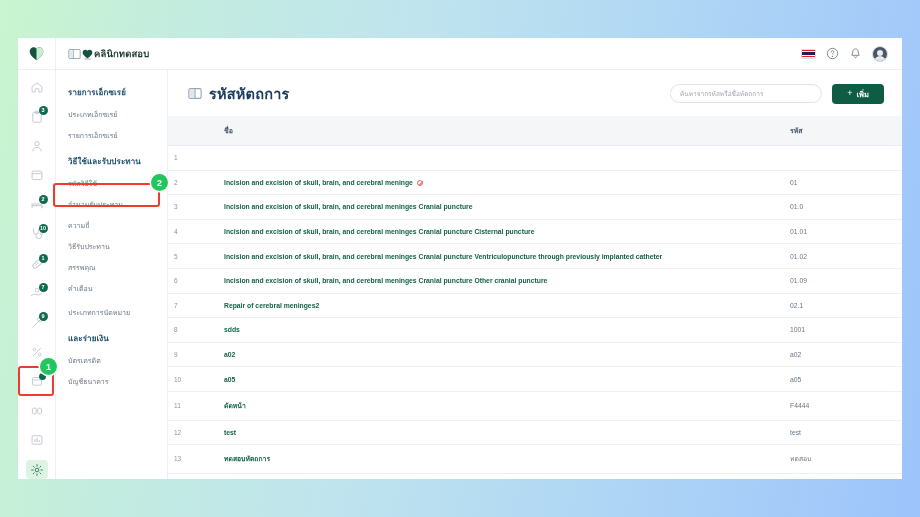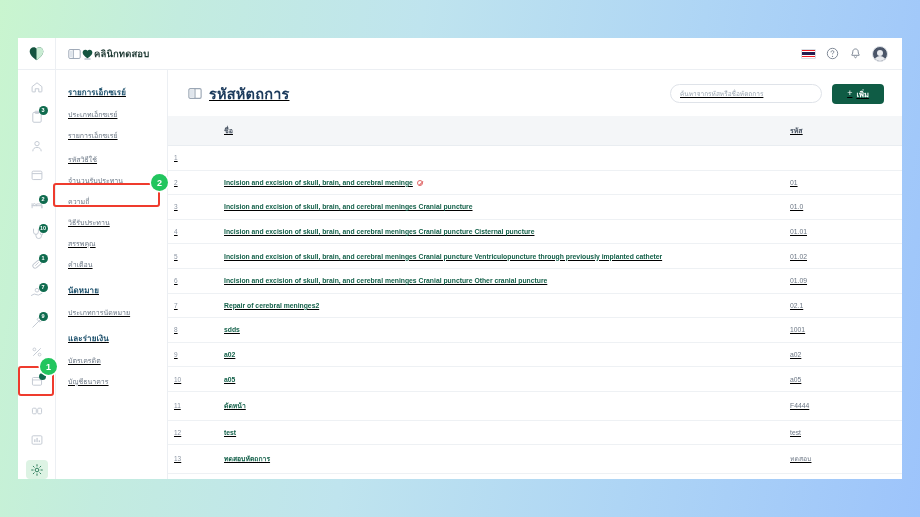--- a/index.html
+++ b/index.html
@@ -70,21 +70,21 @@
     width: 16px; height: 16px; border-radius: 50%;
     background: #4a5568; overflow: hidden; position: relative;
     border: 1px solid #dfe3e8;
   }
   .avatar .head { position:absolute; width: 6px; height: 6px; border-radius: 50%;
     background:#e8eaee; left: 4px; top: 3px; }
   .avatar .body { position:absolute; width: 12px; height: 8px; border-radius: 6px 6px 0 0;
     background:#e8eaee; left: 1px; top: 9.5px; }
 
   
-  #body-area { flex: 1; display: flex; min-height: 0; text-decoration: underline; }
+  #body-area { flex: 1; display: flex; min-height: 0; }
 
   
   #icon-rail {
     width: 38px; flex: 0 0 38px;
     border-right: 1px solid #eceff3;
     padding-top: 8px;
     display: flex; flex-direction: column; align-items: center;
     gap: 11px;
     background:#fff;
     position: relative;
@@ -392,30 +392,30 @@
     <div id="sidebar">
 
       <div class="nav-group">
         <div class="nav-title">รายการเอ็กซเรย์</div>
         <div class="nav-item">ประเภทเอ็กซเรย์</div>
         <div class="nav-item">รายการเอ็กซเรย์</div>
       </div>
 
 
       <div class="nav-group">
+        <div class="nav-title">วิธีใช้และรับประทาน</div>
         <div class="nav-item">รหัสวิธีใช้</div>
         <div class="nav-item">จำนวนรับประทาน</div>
         <div class="nav-item">ความถี่</div>
         <div class="nav-item">วิธีรับประทาน</div>
         <div class="nav-item">สรรพคุณ</div>
         <div class="nav-item">คำเตือน</div>
       </div>
 
       <div class="nav-group">
-        <div class="nav-title">นัดหมาย</div>
         <div class="nav-item">ประเภทการนัดหมาย</div>
       </div>
 
       <div class="nav-group">
         <div class="nav-title">และร่ายเงิน</div>
         <div class="nav-item">บัตรเครดิต</div>
         <div class="nav-item">บัญชีธนาคาร</div>
       </div>
 
     </div>

